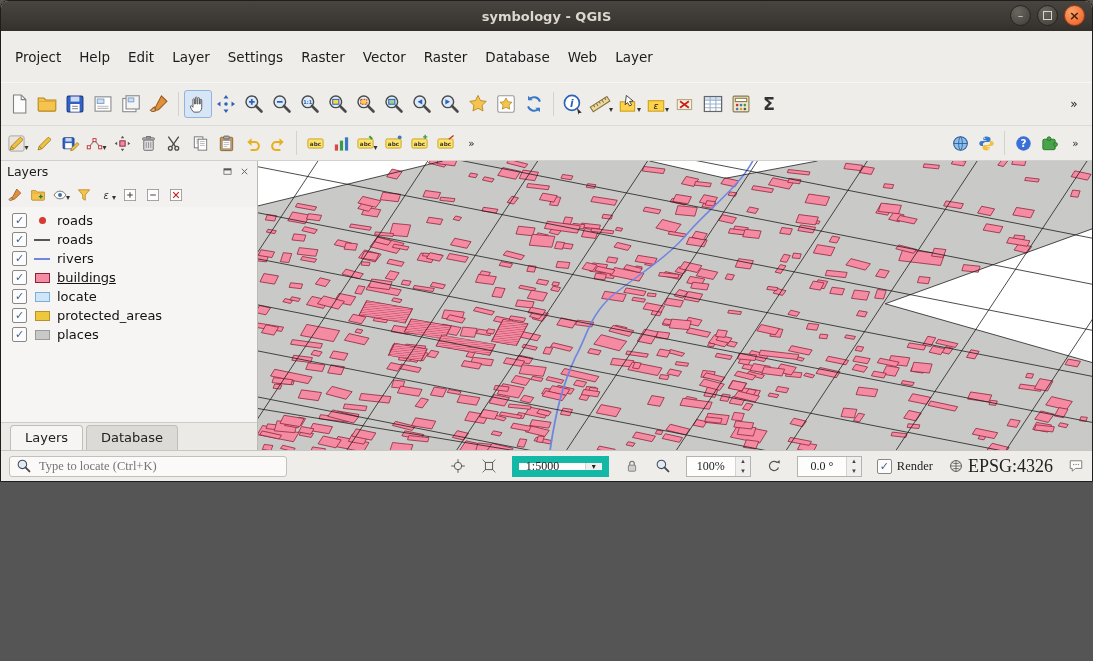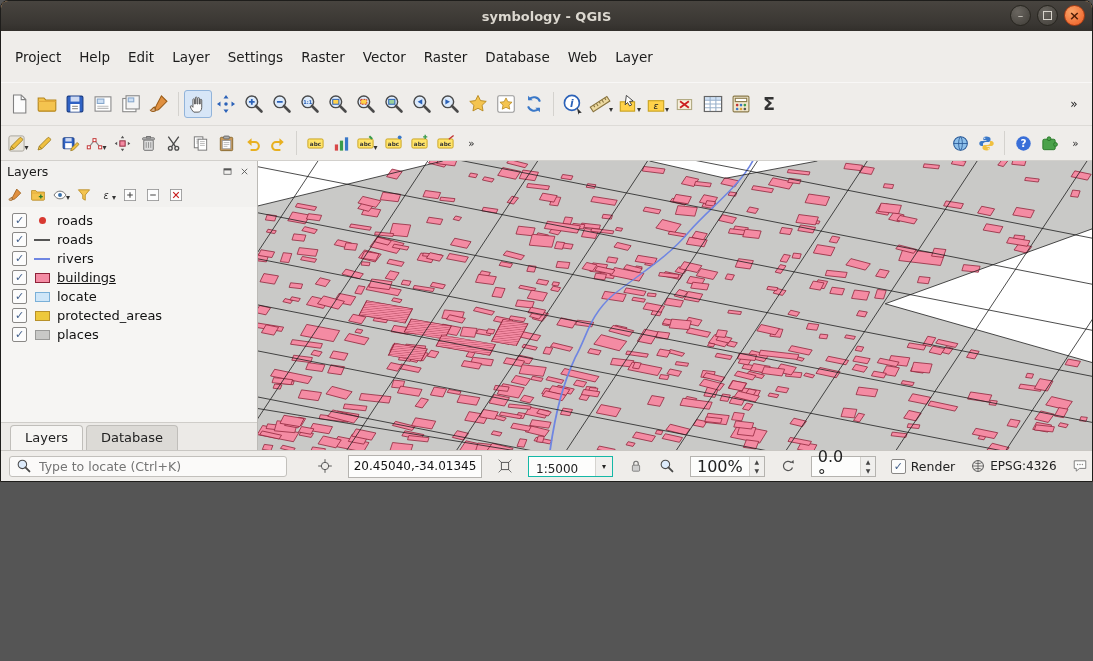--- a/index.html
+++ b/index.html
@@ -44,34 +44,34 @@
   .sym-dot{width:7px;height:7px;border-radius:50%;}
   .sym-line{width:16px;height:2px;}
   .sym-rect{width:15px;height:10px;border:1px solid;box-sizing:border-box;}
   .layer-label.sel{text-decoration:underline;}
   .panel-tabs{height:27px;flex:0 0 27px;display:flex;align-items:flex-end;gap:3px;padding:0 0 0 9px;background:#eceae7;border-top:1px solid #cfcdc9;}
   .ptab{padding:4px 14px 5px;font-size:13px;color:#222;background:#dcdad6;border:1px solid #c0beba;border-bottom:none;border-radius:4px 4px 0 0;}
   .ptab.active{background:#f6f5f3;}
   .map{flex:1;position:relative;background:#fff;min-width:0;}
   .map svg{position:absolute;left:0;top:0;width:100%;height:100%;}
   
-  .statusbar{height:30px;flex:0 0 30px;display:flex;align-items:center;gap:15px;background:#efedea;border-top:1px solid #c9c7c3;padding:0 8px;font-size:12.5px;color:#222;}
+  .statusbar{height:30px;flex:0 0 30px;display:flex;align-items:center;gap:15px;background:#efedea;border-top:1px solid #c9c7c3;padding:0 8px;font-size:12.5px;color:#222;font-family:Liberation Serif, serif;}
   .locator{display:flex;align-items:center;gap:5px;width:278px;height:21px;background:#fbfaf9;border:1px solid #c2c0bc;border-radius:3px;padding:0 6px;box-sizing:border-box;flex:0 0 278px;}
   .locator input{border:none;outline:none;background:transparent;font-size:12.5px;color:#666;width:100%;font-family:inherit;}
   .sb-ic{width:16px;height:16px;flex:0 0 16px;}
   .coord{width:128px;height:19px;border:1px solid #b5b3af;background:#fdfdfc;text-align:center;font-size:12px;font-family:inherit;color:#111;}
-  .combo{display:flex;align-items:flex-end;height:21px;border:1px solid #14b8a6;background:#fdfdfc;box-sizing:border-box;}
+  .combo{display:flex;align-items:center;height:21px;border:7px solid #14b8a6;background:#fdfdfc;box-sizing:border-box;}
   .combo .val{padding:0 7px;min-width:52px;font-size:12px;}
   .combo .arr{width:16px;height:100%;display:flex;align-items:center;justify-content:center;font-size:8px;border-left:1px solid #d5d3cf;background:#f0efed;}
   .spinbox{display:flex;align-items:center;height:21px;border:1px solid #b5b3af;background:#fdfdfc;box-sizing:border-box;}
-  .spinbox .val{padding:0 6px;font-size:16px;min-width:36px;text-align:left;}
+  .spinbox .val{padding:0 6px;font-size:12px;min-width:36px;text-align:center;}
   .spinbox .ud{display:flex;flex-direction:column;width:14px;border-left:1px solid #d5d3cf;background:#f0efed;height:100%;}
   .spinbox .ud span{flex:1;font-size:6px;display:flex;align-items:center;justify-content:center;color:#444;}
   .render{display:flex;align-items:center;gap:5px;}
-  .crs{display:flex;align-items:center;gap:4px;font-size:12px;}
+  .crs{display:flex;align-items:center;gap:4px;font-size:18px;}
   svg text{font-family:"DejaVu Sans",sans-serif;}
 </style>
 </head>
 <body>
 
 <div class="window">
   <div class="titlebar">
     <span class="title">symbology - QGIS</span>
     <div class="winbtns">
       <div class="wbtn">–</div>
@@ -1093,21 +1093,20 @@
             <circle cx="8" cy="8" r="5.3" fill="#ddebfb" stroke="#4a4a4a" stroke-width="1.3"></circle>
             <line x1="11.8" y1="11.8" x2="16.8" y2="16.8" stroke="#4a4a4a" stroke-width="2.4" stroke-linecap="round"></line>
           </svg></span>
       <input placeholder="Type to locate (Ctrl+K)" style="">
     </div>
     <div class="spacer"></div>
     <span class="sb-ic" id="sb-coordic"><svg viewBox="0 0 20 20">
           <circle cx="10" cy="10" r="4.6" fill="none" stroke="#555" stroke-width="1.2"></circle>
           <path d="M10 1.5v4M10 14.5v4M1.5 10h4M14.5 10h4" stroke="#555" stroke-width="1.2" fill="none"></path>
         </svg></span>
-    <input class="coord" value="20.45040,-34.01345" style="">
     <span class="sb-ic" id="sb-extent"><svg viewBox="0 0 20 20">
           <rect x="5.5" y="5.5" width="9" height="9" fill="none" stroke="#555" stroke-width="1.2"></rect>
           <path d="M2 2l3.5 3.5M18 2l-3.5 3.5M2 18l3.5-3.5M18 18l-3.5-3.5" stroke="#555" fill="none"></path>
         </svg></span>
     <div class="combo">
       <span class="val">1:5000</span>
       <span class="arr">▾</span>
     </div>
     <span class="sb-ic" id="sb-lock"><svg viewBox="0 0 20 20">
           <rect x="5.5" y="9" width="9" height="7.5" rx="1" fill="#cfcfcf" stroke="#707070"></rect>

